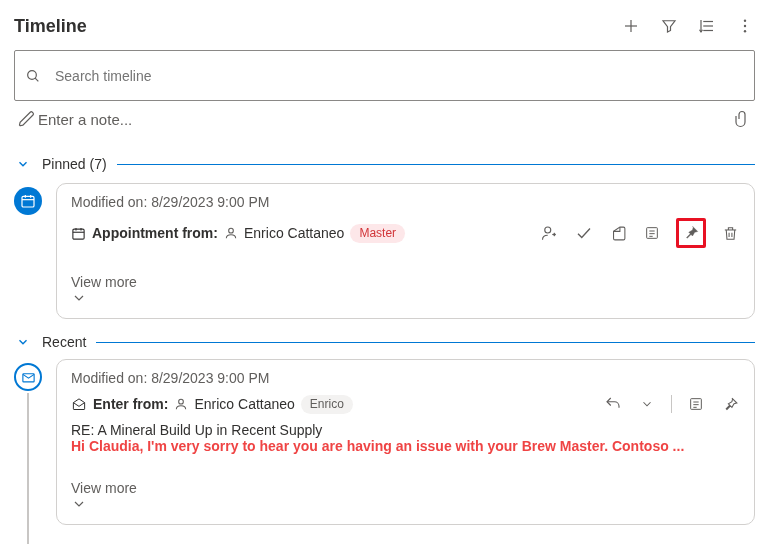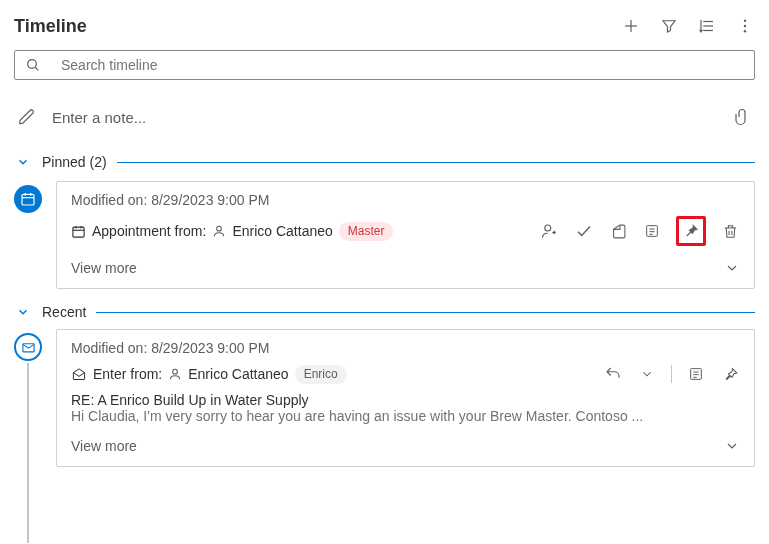--- a/index.html
+++ b/index.html
@@ -33,39 +33,38 @@
   }
   .header-actions .icon-btn {
     width: 20px; height: 20px;
     display: flex; align-items: center; justify-content: center;
     color: #605e5c;
     cursor: pointer;
   }
   .search-box {
     border: 1px solid #8a8886;
     border-radius: 2px;
-    height: 30px;
+    height: 51px;
     display: flex;
     align-items: center;
     padding: 0 10px;
-    gap: 18px;
+    gap: 12px;
     color: #605e5c;
   }
   .search-box input {
     border: none; outline: none;
     flex: 1;
     font-size: 14px;
     color: #323130;
     background: transparent;
   }
   .note-row {
-    margin-top: 27px;
-    display: flex;
-    align-items: center;
-    gap: 14px;
+    margin-top: 8px;
+    display: flex;
+    align-items: center;
     padding: 0 4px 12px 4px;
   }
   .note-row input {
     border: none; outline: none;
     flex: 1;
     font-size: 15px;
     color: #323130;
     background: transparent;
   }
   .note-row input::placeholder { color: #605e5c; }
@@ -117,38 +116,38 @@
     left: 50%;
     top: 28px;
     width: 2px;
     height: 180px;
     background: #c8c6c4;
     transform: translateX(-50%);
   }
   .card {
     flex: 1;
     border: 1px solid #d2d0ce;
-    border-radius: 2px;
+    border-radius: 10px;
     padding: 10px 14px 12px 14px;
     background: #fff;
   }
   .card .meta { color: #605e5c; font-size: 14px; margin-bottom: 8px; }
   .title-line {
     display: flex;
     align-items: center;
     justify-content: space-between;
     gap: 8px;
   }
   .title-left {
     display: flex;
     align-items: center;
     gap: 6px;
     flex-wrap: wrap;
   }
-  .title-left .label { font-weight: 400; }
+  .title-left .label { font-weight: 700; }
   .title-left .name { font-weight: 400; color: #323130; }
   .title-left .person-ico { color: #605e5c; display:inline-flex; }
   .status-pill {
     font-size: 12px;
     border-radius: 10px;
     padding: 2px 9px 3px;
     font-weight: 400;
   }
   .pill-overdue { background: #fde7e9; color: #d13438; }
   .pill-closed  { background: #f3f2f1; color: #605e5c; }
@@ -166,28 +165,29 @@
   }
   .card-actions .divider {
     width: 1px; height: 18px; background: #c8c6c4;
   }
   .highlight-box {
     border: 3px solid #e81123;
     padding: 2px;
     border-radius: 2px;
   }
   .body-text { margin-top: 8px; color: #323130; }
-  .body-preview { color: #737373; }
+  .body-preview { color: #ef4444; font-weight: bold; }
   .view-more-row {
-    margin-top: 14px;
+    margin-top: 26px;
     display: flex;
     align-items: flex-start;
     justify-content: space-between;
     color: #605e5c;
     cursor: pointer;
+    flex-direction: column;
   }
   .recent-margin { margin-bottom: 8px; }
   svg { display: block; }
 </style>
 </head>
 <body>
 
 <div class="header">
   <div class="header-title">Timeline</div>
   <div class="header-actions">
@@ -244,21 +244,21 @@
       </svg>
   </span>
 </div>
 
 <div class="section-header">
   <span class="chevron">
     <svg width="14" height="14" viewBox="0 0 24 24" fill="none" stroke="#0078d4" stroke-width="2.4">
         <polyline points="6 9 12 15 18 9"></polyline>
       </svg>
   </span>
-  <span class="section-title">Pinned (2)</span>
+  <span class="section-title">Pinned (7)</span>
   <div class="hr-line"></div>
 </div>
 
 <div class="item-row">
   <div class="type-badge">
     <svg width="16" height="16" viewBox="0 0 24 24" fill="none" stroke="#fff" stroke-width="1.8">
         <rect x="3" y="5" width="18" height="16" rx="2"></rect>
         <line x1="3" y1="10" x2="21" y2="10"></line>
         <line x1="8" y1="3" x2="8" y2="7"></line>
         <line x1="16" y1="3" x2="16" y2="7"></line>
@@ -402,21 +402,21 @@
               <line x1="8" y1="17" x2="13" y2="17"></line>
             </svg>
         </span>
         <span class="act">
           <svg width="17" height="17" viewBox="0 0 24 24" fill="none" stroke="currentColor" stroke-width="1.5">
               <path d="M14 3l7 7-4 1-3 5-2-2-5 5-1-1 5-5-2-2 5-3 1-4z"></path>
             </svg>
         </span>
       </div>
     </div>
-    <div class="body-text">RE: A Enrico Build Up in Water Supply</div>
+    <div class="body-text">RE: A Mineral Build Up in Recent Supply</div>
     <div class="body-preview">Hi Claudia, I'm very sorry to hear you are having an issue with your Brew Master. Contoso ...</div>
     <div class="view-more-row">
       <span>View more</span>
       <span>
         <svg width="16" height="16" viewBox="0 0 24 24" fill="none" stroke="#605e5c" stroke-width="1.8">
             <polyline points="6 9 12 15 18 9"></polyline>
           </svg>
       </span>
     </div>
   </div>

